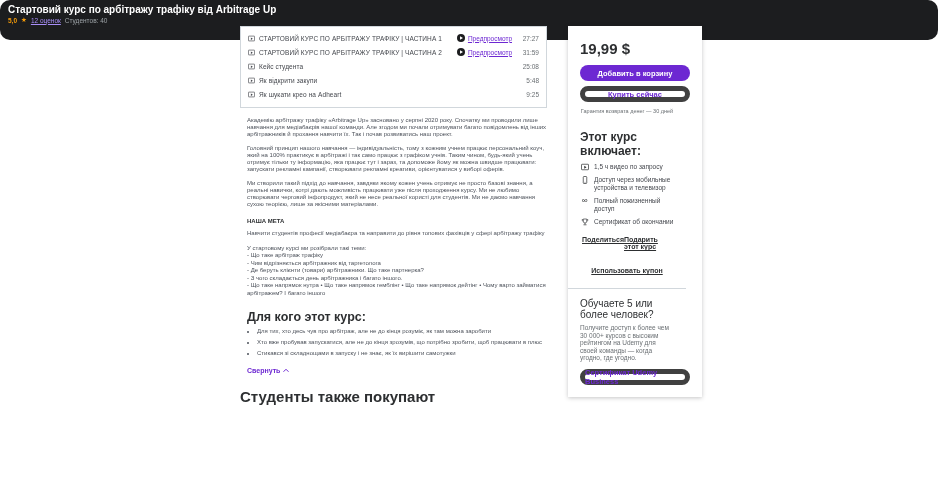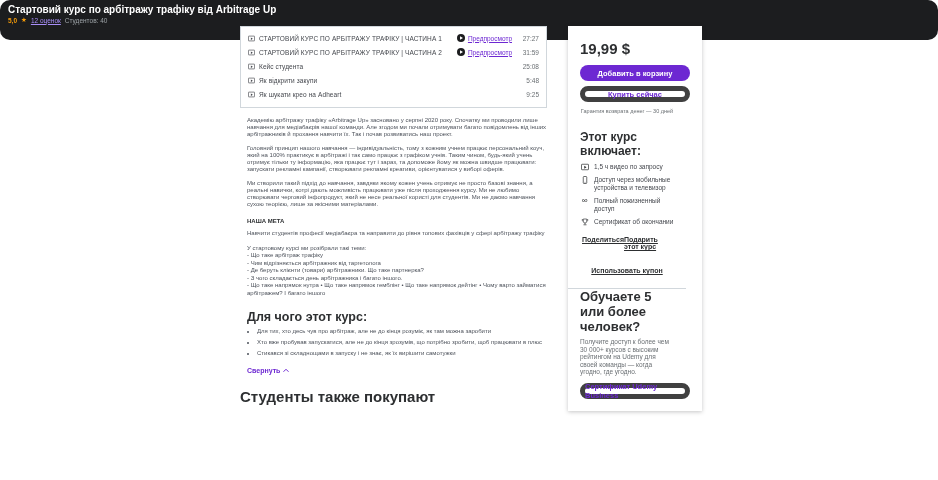--- a/index.html
+++ b/index.html
@@ -45,21 +45,21 @@
   .btn-outline{background:#fff;border:5px solid #404040;color:#6d28d2;}
   .guarantee{margin-top:6px;text-align:center;font-size:5.5px;color:#6a6f73;}
   .inc-head{margin-top:16px;font-size:12px;font-weight:bold;color:#2d2f31;}
   .inc-list{margin-top:5px;}
   .inc-item{display:flex;gap:5px;font-size:6.5px;line-height:8px;color:#44474d;margin-bottom:5px;}
   .inc-item .ic{flex:0 0 9px;display:flex;justify-content:center;color:#2d2f31;font-size:8px;line-height:8px;}
   .share-row{display:flex;justify-content:space-between;margin-top:10px;padding:0 2px;}
   .dark-link{font-size:7px;font-weight:bold;color:#2d2f31;text-decoration:underline;cursor:pointer;}
   .coupon{margin-top:9px;text-align:center;}
   .divider{border:0;border-top:1px solid #d1d7dc;margin:11px -12px 0 -12px;}
-  .biz-head{font-size:13px;font-weight:bold;color:#2d2f31;}
+  .biz-head{margin-top:9px;font-size:10px;font-weight:normal;color:#2d2f31;}
   .biz-txt{margin-top:4px;font-size:6.5px;line-height:7.5px;color:#6a6f73;}
   .biz-btn{margin-top:7px;width:110px;}
   svg{display:block;}
 </style>
 </head>
 <body>
 
 <div class="page">
 
   <div class="topbar">
@@ -167,21 +167,21 @@
         <div class="topic-line">У стартовому курсі ми розібрали такі теми:</div>
         <div class="topic-line">- Що таке арбітраж трафіку</div>
         <div class="topic-line">- Чим відрізняється арбітражник від таргетолога</div>
         <div class="topic-line">- Де беруть клієнти (товари) арбітражники. Що таке партнерка?</div>
         <div class="topic-line">- З чого складається день арбітражника і багато іншого.</div>
         <div class="topic-line">- Що таке напрямок нутра • Що таке напрямок гемблінг • Що таке напрямок дейтінг • Чому варто займатися арбітражем? І багато іншого</div>
       </div>
     </div>
 
     <div class="sect" style="margin-top:13px;">
-      <h2 class="big">Для чого этот курс:</h2>
+      <h2 class="big">Для кого этот курс:</h2>
       <ul class="dots">
         <li>Для тих, хто десь чув про арбітраж, але не до кінця розуміє, як там можна заробити</li>
         <li>Хто вже пробував запускатися, але не до кінця зрозумів, що потрібно зробити, щоб працювати в плюс</li>
         <li>Стикався зі складнощами в запуску і не знає, як їх вирішити самотужки</li>
       </ul>
     </div>
 
     <div class="collapse">
       <span>Свернуть</span>
       <span>

